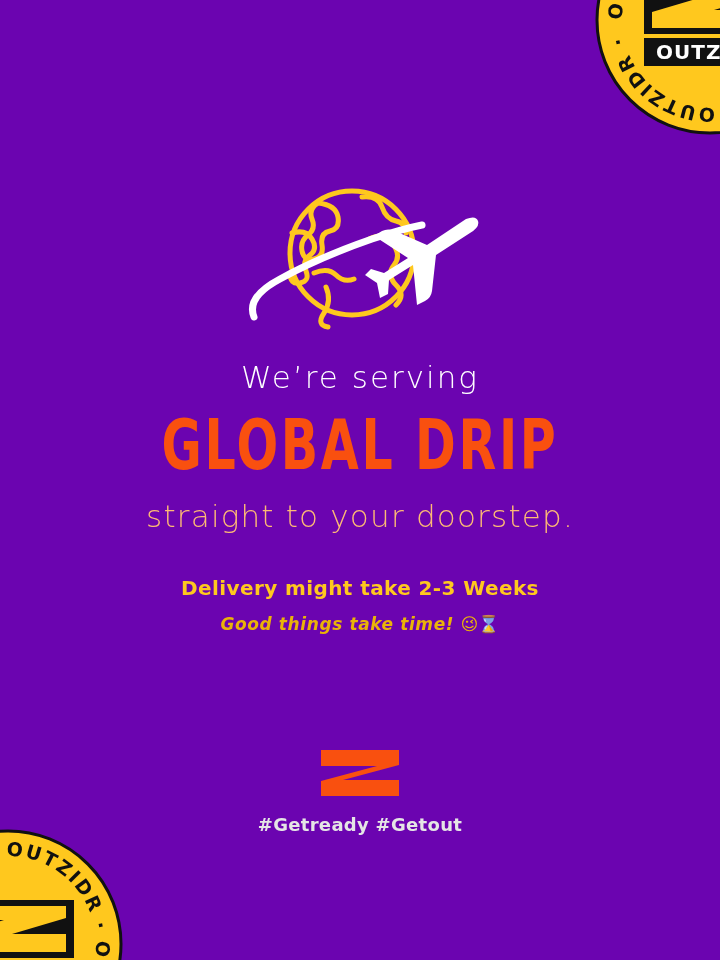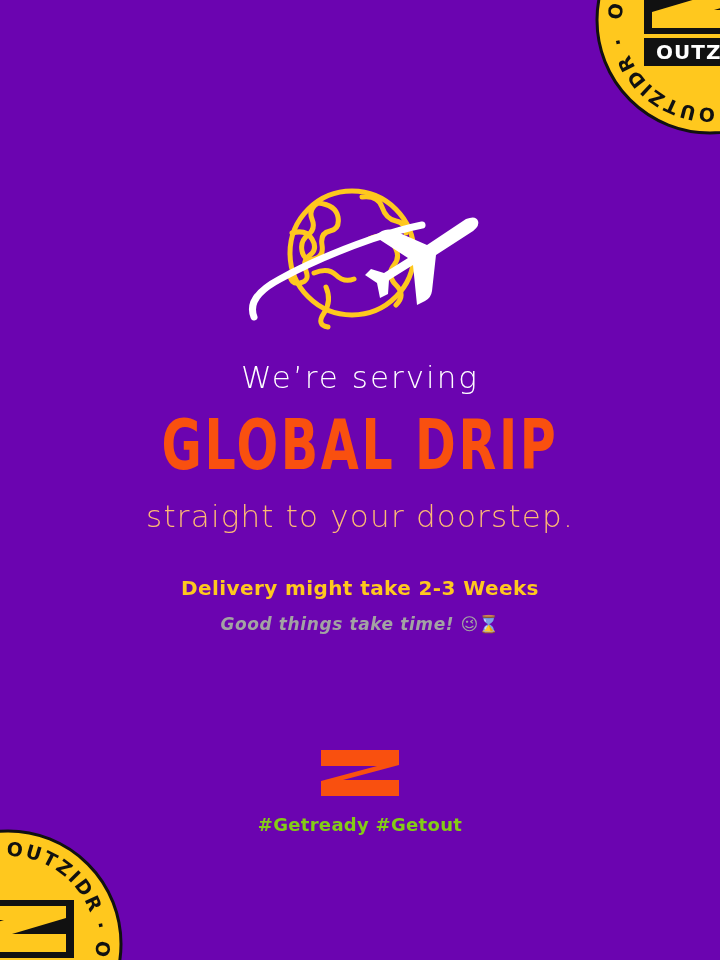--- a/index.html
+++ b/index.html
@@ -90,21 +90,21 @@
     line-height: 1.0;
     margin: 46px 0 0 0;
   }
 
   .line-tagline {
     font-family: "DejaVu Sans", sans-serif;
     font-size: 17px;
     font-weight: 700;
     font-style: italic;
     letter-spacing: 0.6px;
-    color: #a3a3a3;
+    color: #eab308;
     line-height: 1.0;
     margin: 18px 0 0 0;
   }
   .line-tagline .emoji {
     font-style: normal;
     font-weight: 400;
     letter-spacing: 0;
   }
 
   
@@ -117,21 +117,21 @@
   }
   .z-mark {
     display: block;
     margin: 0 auto;
   }
   .hashtags {
     font-family: "DejaVu Sans", sans-serif;
     font-size: 18px;
     font-weight: 700;
     letter-spacing: 0.3px;
-    color: #84cc16;
+    color: #e5e5e5;
     margin-top: 16px;
   }
 
   
   .badge {
     position: absolute;
   }
   .badge svg { display: block; }
 
   .badge-top-right {

